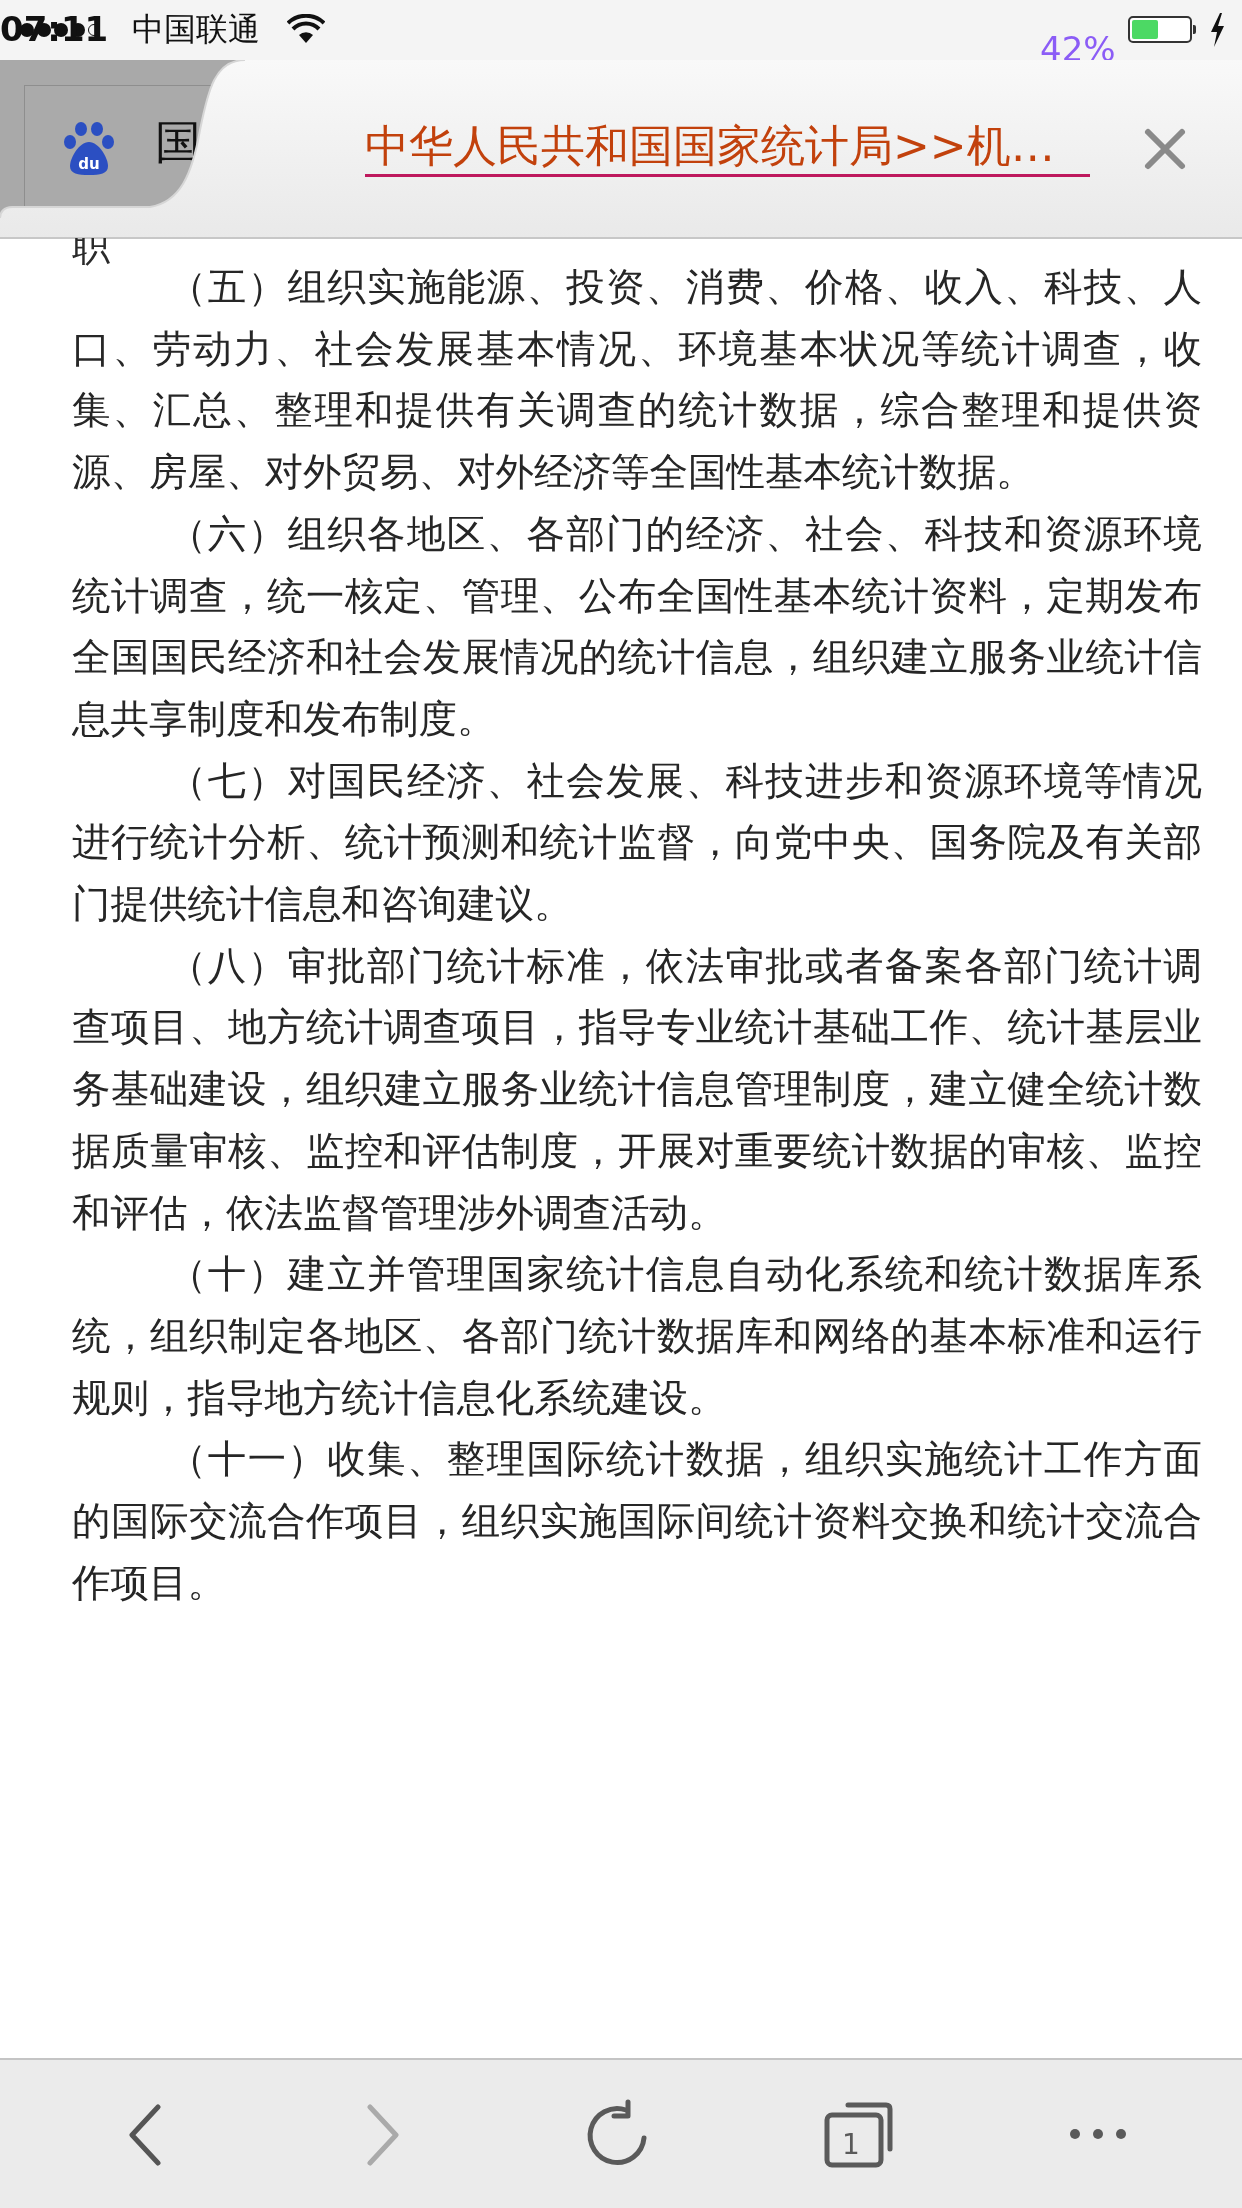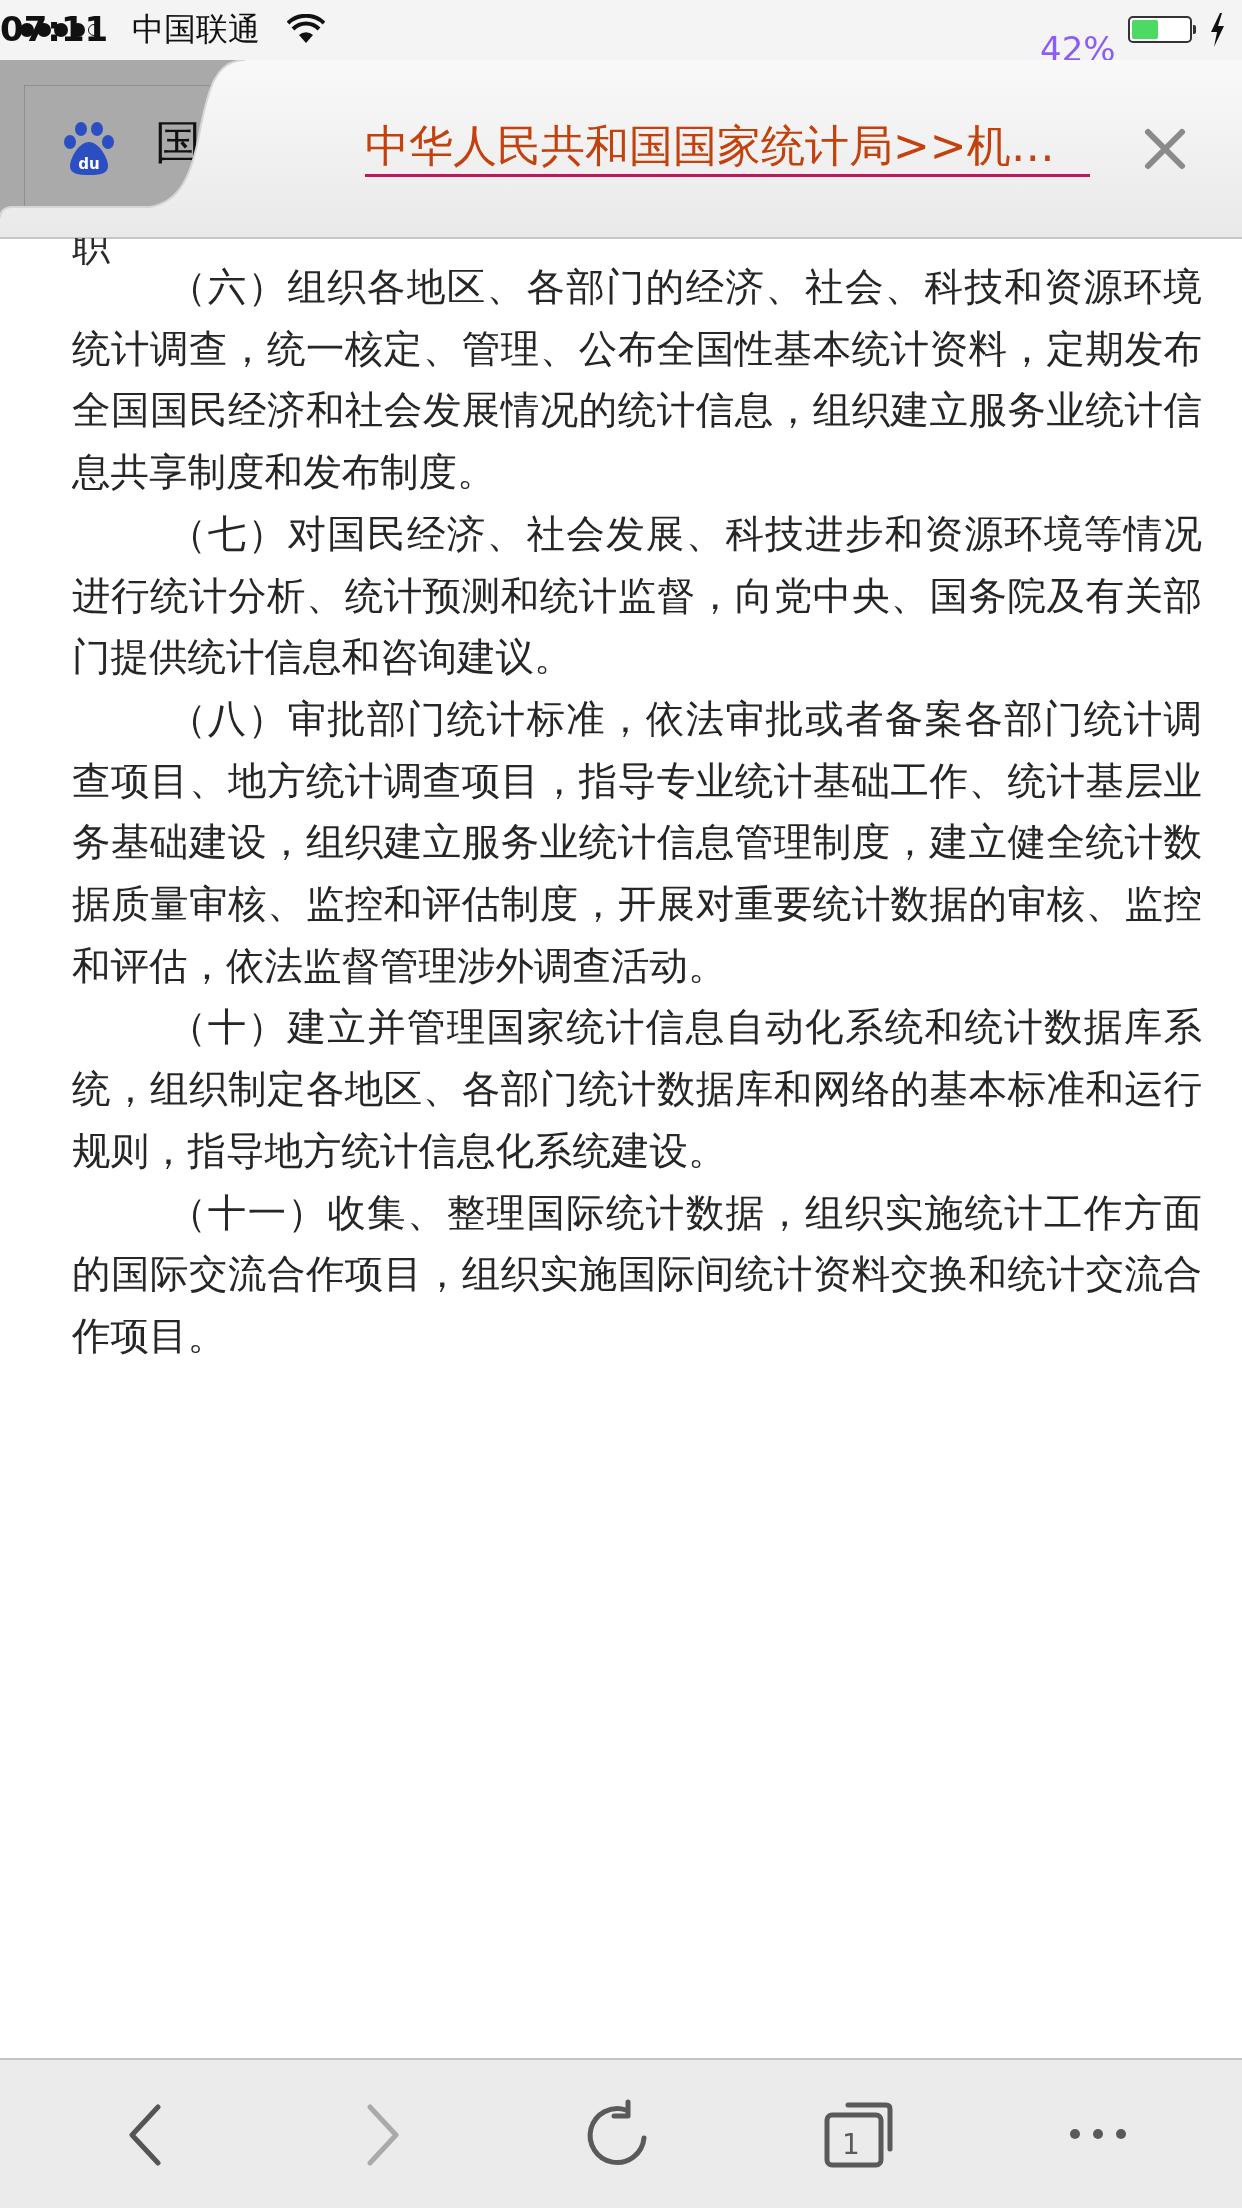--- a/index.html
+++ b/index.html
@@ -123,20 +123,21 @@
 </svg>
 <div class="tab-title">中华人民共和国国家统计局&gt;&gt;机…</div>
 <svg class="tab-close" viewBox="0 0 50 50">
   <path d="M8 8 L42 42 M42 8 L8 42" stroke="#8a8a8a" stroke-width="6" stroke-linecap="round"></path>
 </svg>
 <div class="tabbar-bottom"></div>
 
 <div class="content">
   <div class="cutoff-line">职</div>
   <div class="article">
+    <p>（五）组织实施能源、投资、消费、价格、收入、科技、人口、劳动力、社会发展基本情况、环境基本状况等统计调查，收集、汇总、整理和提供有关调查的统计数据，综合整理和提供资源、房屋、对外贸易、对外经济等全国性基本统计数据。</p>
     <p>（六）组织各地区、各部门的经济、社会、科技和资源环境统计调查，统一核定、管理、公布全国性基本统计资料，定期发布全国国民经济和社会发展情况的统计信息，组织建立服务业统计信息共享制度和发布制度。</p>
     <p>（七）对国民经济、社会发展、科技进步和资源环境等情况进行统计分析、统计预测和统计监督，向党中央、国务院及有关部门提供统计信息和咨询建议。</p>
     <p>（八）审批部门统计标准，依法审批或者备案各部门统计调查项目、地方统计调查项目，指导专业统计基础工作、统计基层业务基础建设，组织建立服务业统计信息管理制度，建立健全统计数据质量审核、监控和评估制度，开展对重要统计数据的审核、监控和评估，依法监督管理涉外调查活动。</p>
     <p>（十）建立并管理国家统计信息自动化系统和统计数据库系统，组织制定各地区、各部门统计数据库和网络的基本标准和运行规则，指导地方统计信息化系统建设。</p>
     <p>（十一）收集、整理国际统计数据，组织实施统计工作方面的国际交流合作项目，组织实施国际间统计资料交换和统计交流合作项目。</p>
   </div>
 </div>
 
 <div class="toolbar">
   <div class="tb-btn" style="left:90px;width:110px;">

